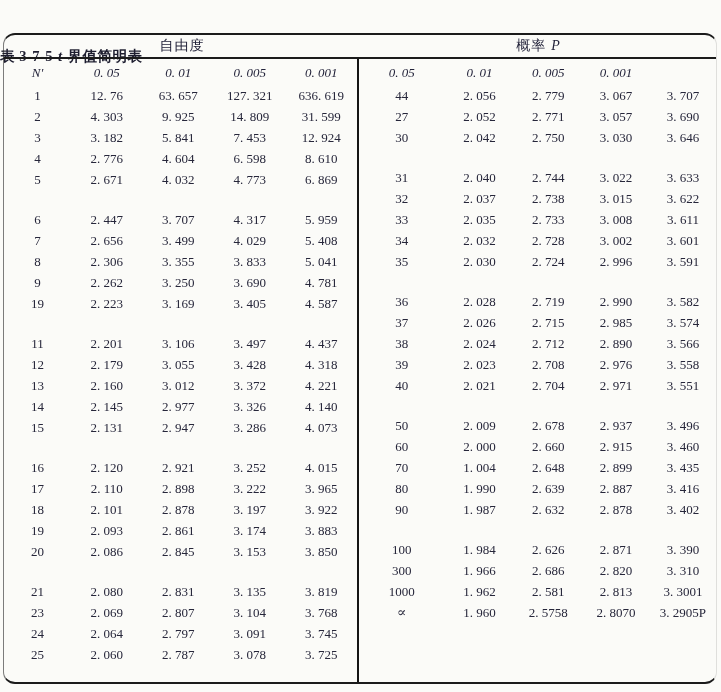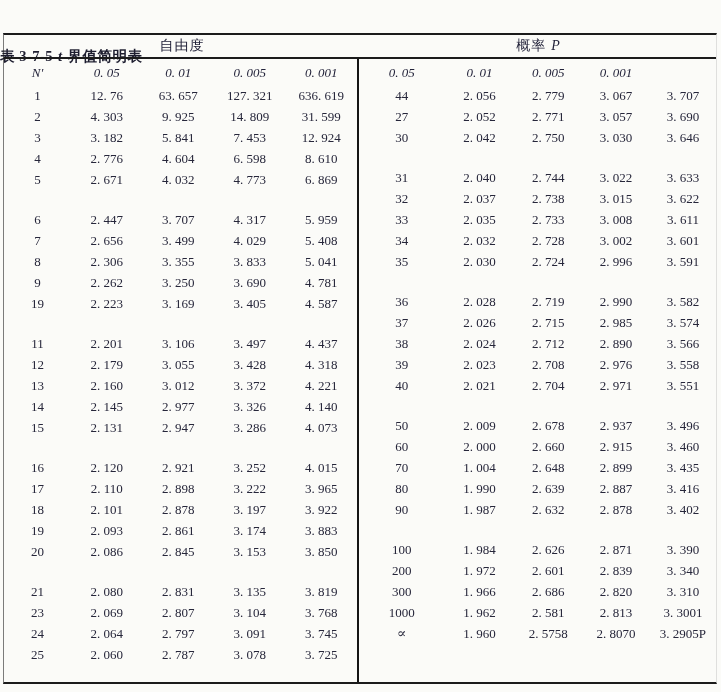--- a/index.html
+++ b/index.html
@@ -15,20 +15,21 @@
     letter-spacing:.5px;color:#1e1e30;margin-top:40px;
   }
   .title .tvar{font-style:italic;padding:0 5px;}
   .sheet{
     position:absolute;left:3px;top:33px;width:714px;height:651px;
     border-top:2px solid #1b1b1b;
     border-bottom:2px solid #1b1b1b;
     border-left:1px solid rgba(20,20,20,.55);
     border-right:1px solid rgba(20,20,20,.12);
     box-sizing:border-box;
+    border-radius:12px;
   }
   .band{
     height:24px;border-bottom:2px solid #1b1b1b;box-sizing:border-box;
     display:flex;
   }
   .band .bcell{
     flex:1;display:flex;align-items:center;justify-content:center;
     font-size:14px;color:#23233a;letter-spacing:1px;
   }
   .band .pvar{font-style:italic;margin-left:5px;letter-spacing:0;}
@@ -391,27 +392,20 @@
           </div>
           <div class="spacer"></div>
           <div class="row">
             <div class="cell ncol">100</div>
             <div class="cell">1. 984</div>
             <div class="cell">2. 626</div>
             <div class="cell">2. 871</div>
             <div class="cell">3. 390</div>
           </div>
           <div class="row">
-            <div class="cell ncol">200</div>
-            <div class="cell">1. 972</div>
-            <div class="cell">2. 601</div>
-            <div class="cell">2. 839</div>
-            <div class="cell">3. 340</div>
-          </div>
-          <div class="row">
             <div class="cell ncol">300</div>
             <div class="cell">1. 966</div>
             <div class="cell">2. 686</div>
             <div class="cell">2. 820</div>
             <div class="cell">3. 310</div>
           </div>
           <div class="row">
             <div class="cell ncol">1000</div>
             <div class="cell">1. 962</div>
             <div class="cell">2. 581</div>

